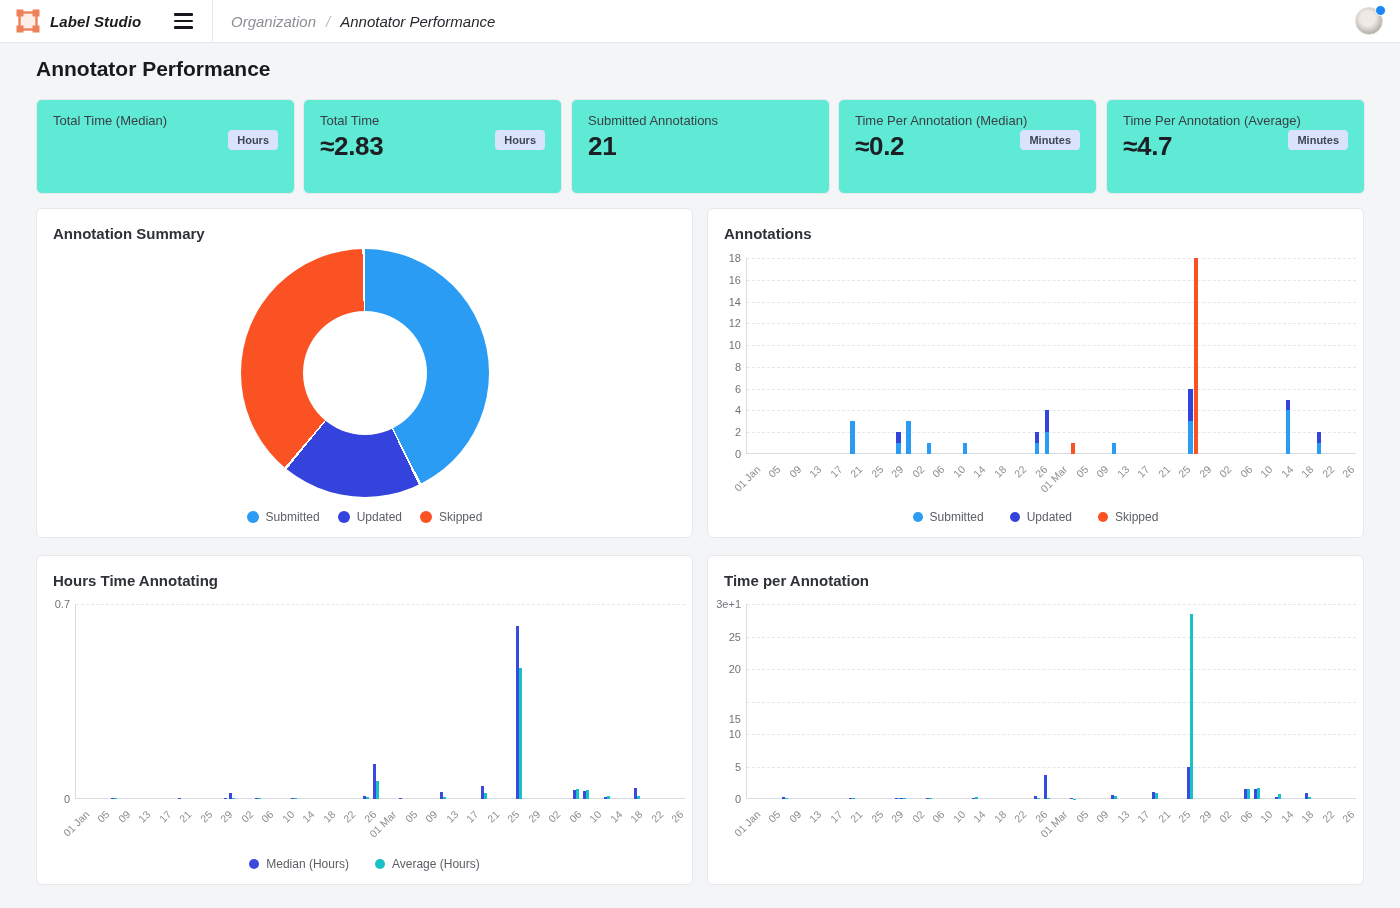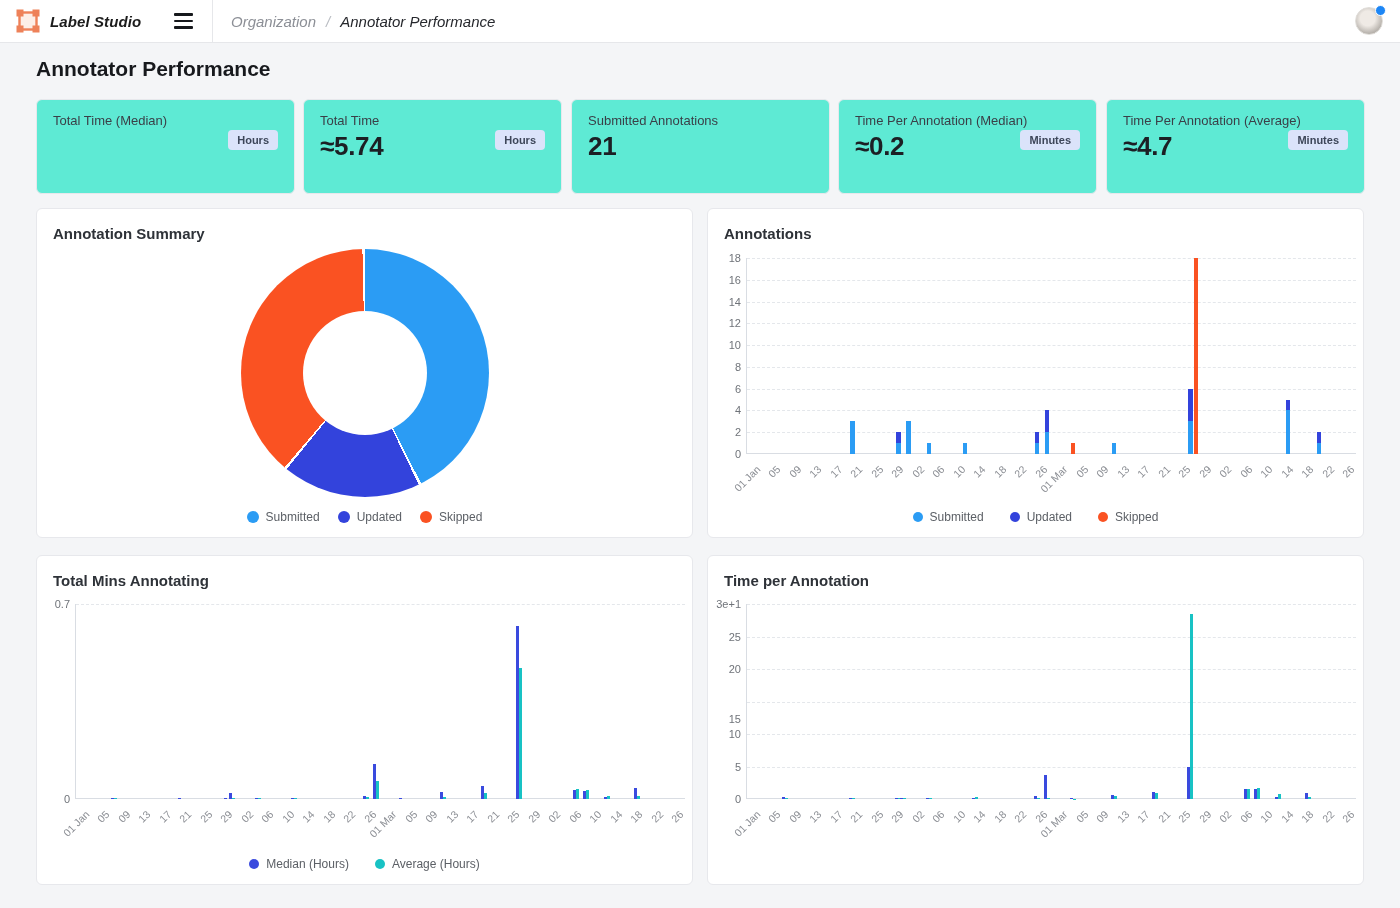--- a/index.html
+++ b/index.html
@@ -84,21 +84,21 @@
 </div>
 
 <h1 class="page-title">Annotator Performance</h1>
 
 <div class="stat-card" style="left:36px">
   <div class="stat-label">Total Time (Median)</div>
   <span class="unit-badge">Hours</span>
 </div>
 <div class="stat-card" style="left:303px">
   <div class="stat-label">Total Time</div>
-  <div class="stat-value">≈5.74</div>
+  <div class="stat-value">≈2.83</div>
   <span class="unit-badge">Hours</span>
 </div>
 <div class="stat-card" style="left:571px">
   <div class="stat-label">Submitted Annotations</div>
   <div class="stat-value">21</div>
 
 </div>
 <div class="stat-card" style="left:838px">
   <div class="stat-label">Time Per Annotation (Median)</div>
   <div class="stat-value">≈0.2</div>
@@ -212,21 +212,21 @@
       <span class="lg-lab">Updated</span>
     </div>
     <div class="lg-item">
       <span class="lg-dot" style="background: rgb(250, 82, 34);"></span>
       <span class="lg-lab">Skipped</span>
     </div>
   </div>
 </div>
 
 <div class="chart-card" style="left:36px;top:555px">
-  <div class="chart-title">Total Mins Annotating</div>
+  <div class="chart-title">Hours Time Annotating</div>
   <div id="plot-totaltime" class="plot" style="left:38px;top:48px;width:610px;height:195px">
       <div class="gridline" style="top: -2.84217e-14px;"></div>
       <span class="ylab" style="left: -36px; top: -6px;">0.7</span>
       <span class="ylab" style="left: -36px; top: 189px;">0</span>
       <span class="xlab" style="left: 6.56303px; top: 204px;">01 Jan</span>
       <span class="xlab" style="left: 27.0672px; top: 204px;">05</span>
       <span class="xlab" style="left: 47.5714px; top: 204px;">09</span>
       <span class="xlab" style="left: 68.0756px; top: 204px;">13</span>
       <span class="xlab" style="left: 88.5798px; top: 204px;">17</span>
       <span class="xlab" style="left: 109.084px; top: 204px;">21</span>

